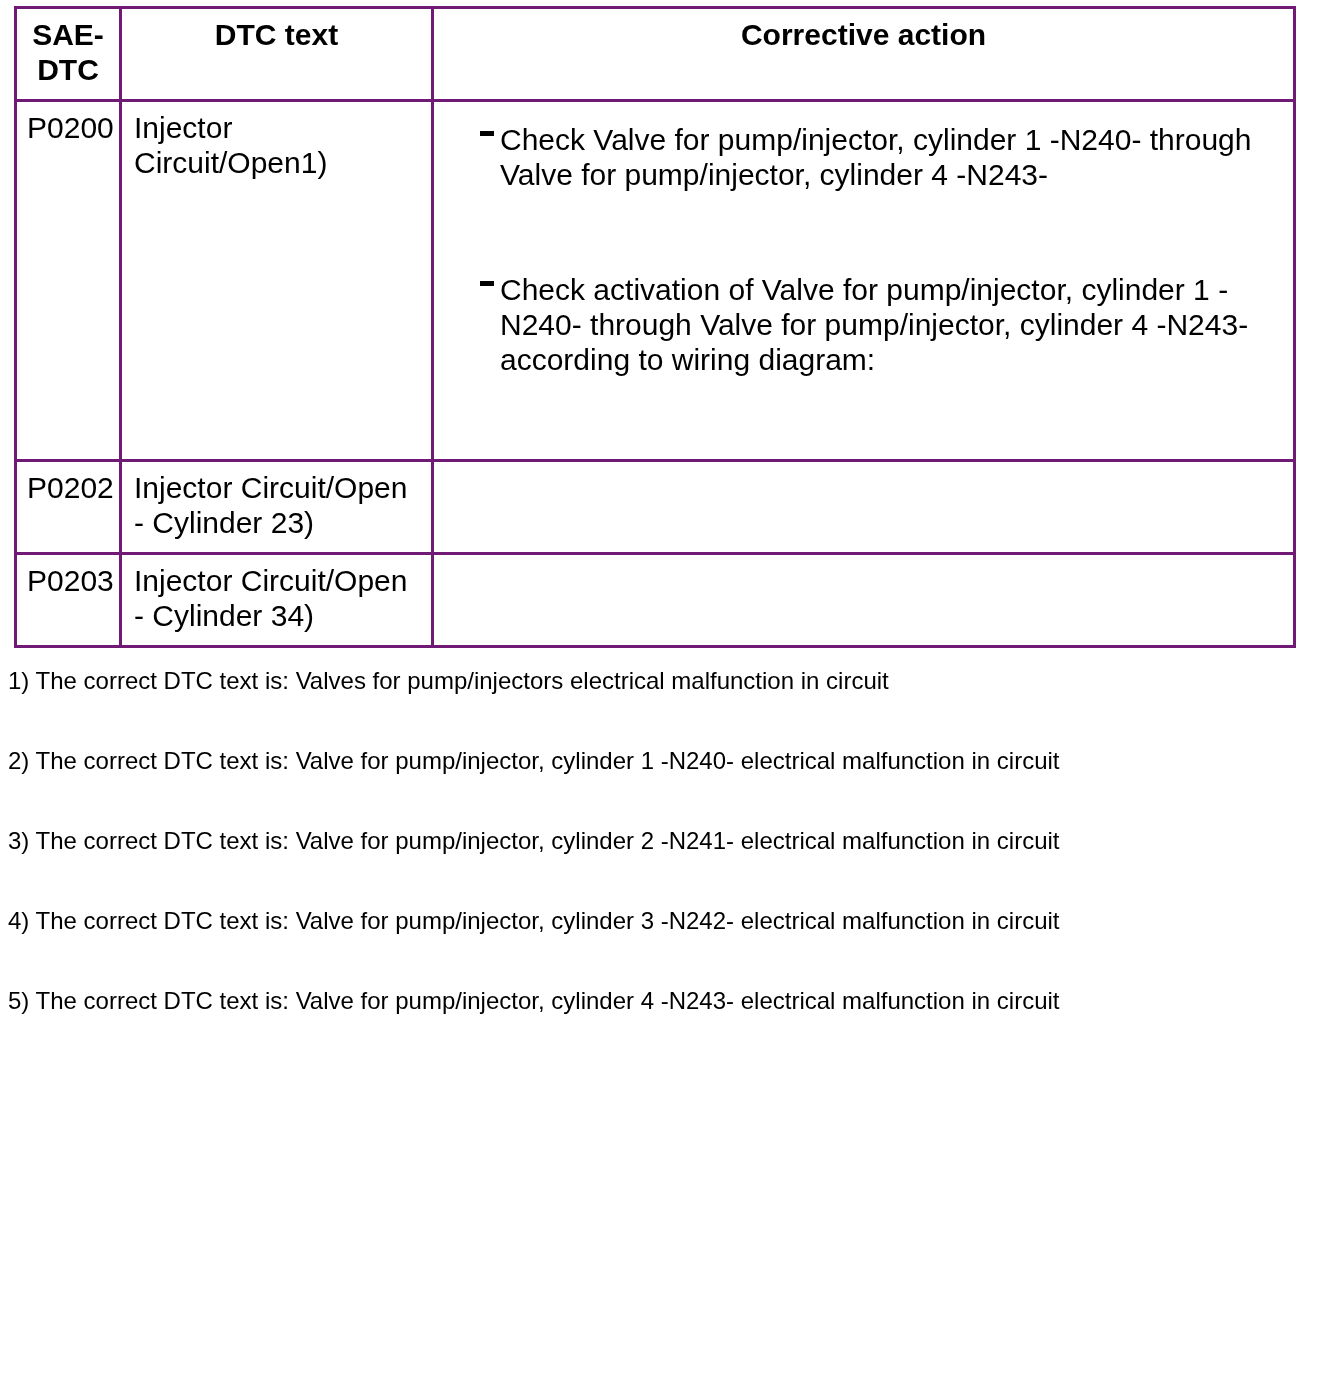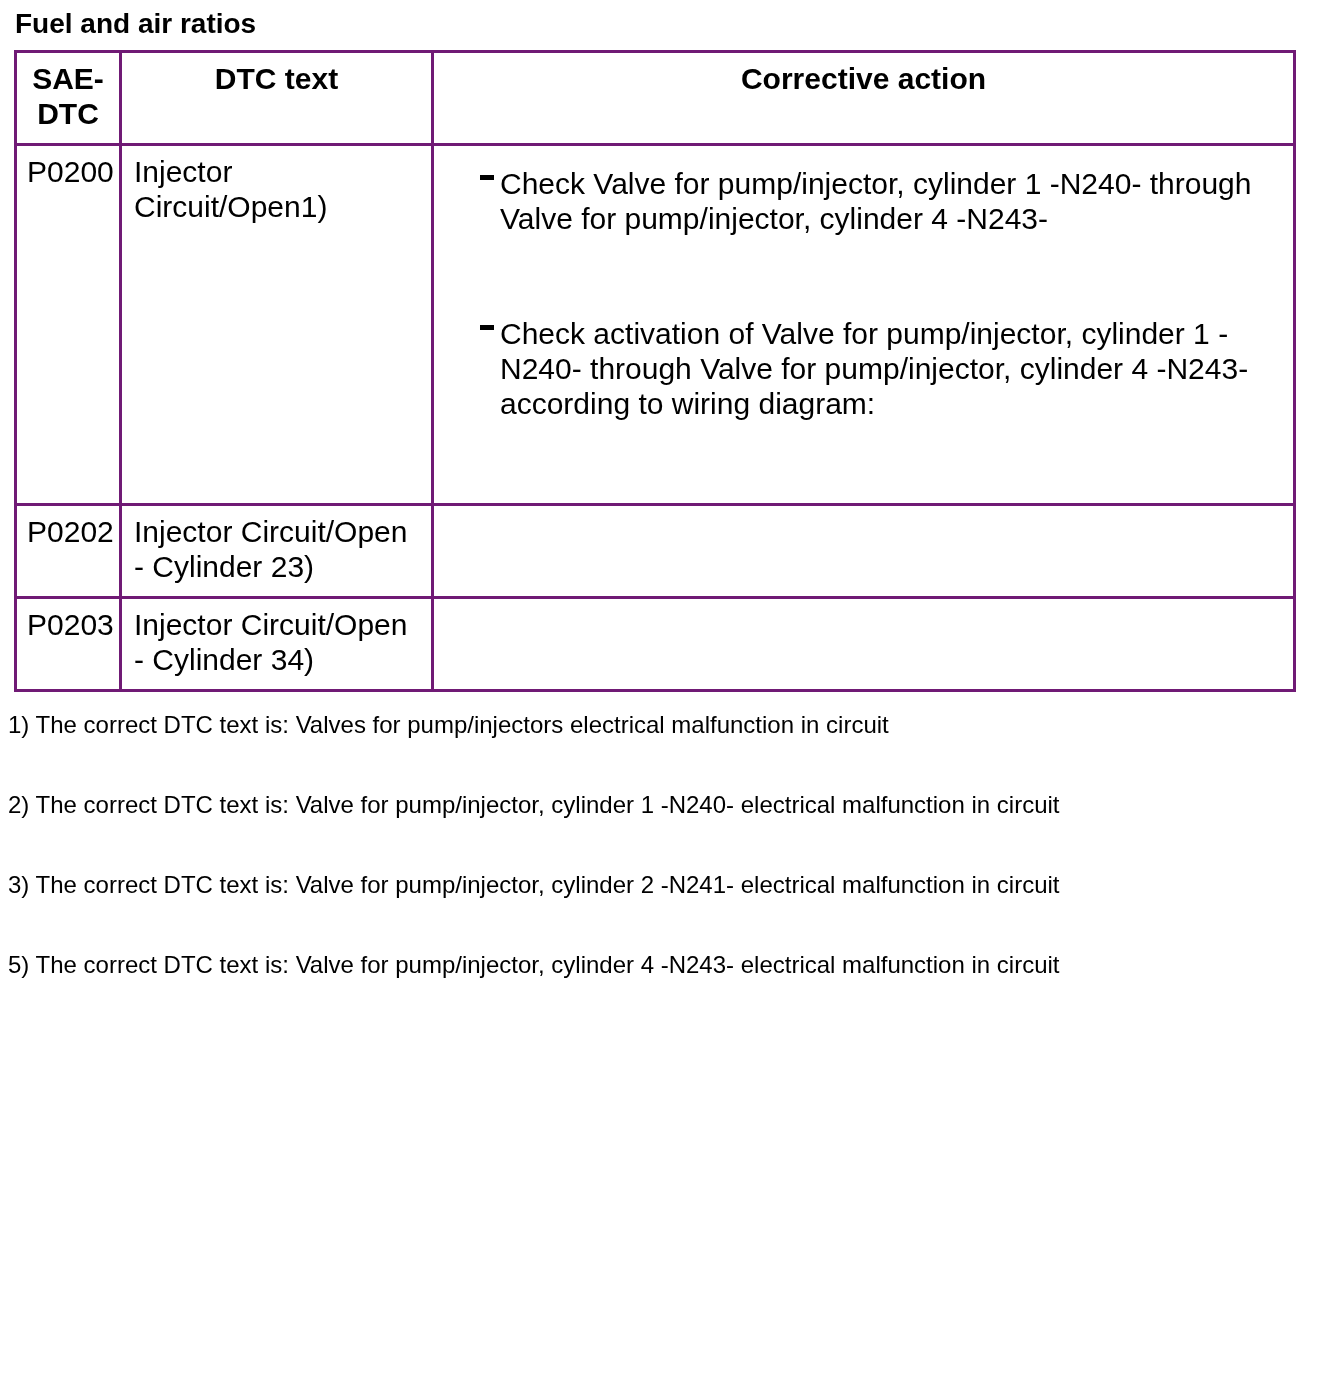--- a/index.html
+++ b/index.html
@@ -85,21 +85,20 @@
     font-size: 24px;
     line-height: 35px;
     margin: 0 0 45px 0;
   }
 </style>
 </head>
 <body>
 
 <div class="page">
 
-  <div class="doc-title">Fuel and air ratios</div>
 
   <table class="dtc-table">
     <colgroup>
       <col class="c1">
         <col class="c2">
         <col class="c3">
     </colgroup>
     <thead>
       <tr>
         <th>SAE-DTC</th>
@@ -134,16 +133,17 @@
         <td class="cell-dtc-text">Injector Circuit/Open - Cylinder 34)</td>
         <td class="cell-action"></td>
       </tr>
     </tbody>
   </table>
 
   <div class="footnotes">
     <p class="footnote">1) The correct DTC text is: Valves for pump/injectors electrical malfunction in circuit</p>
     <p class="footnote">2) The correct DTC text is: Valve for pump/injector, cylinder 1 -N240- electrical malfunction in circuit</p>
     <p class="footnote">3) The correct DTC text is: Valve for pump/injector, cylinder 2 -N241- electrical malfunction in circuit</p>
+    <p class="footnote">4) The correct DTC text is: Valve for pump/injector, cylinder 3 -N242- electrical malfunction in circuit</p>
     <p class="footnote">5) The correct DTC text is: Valve for pump/injector, cylinder 4 -N243- electrical malfunction in circuit</p>
   </div>
 
 </div>
 
 </body></html>

